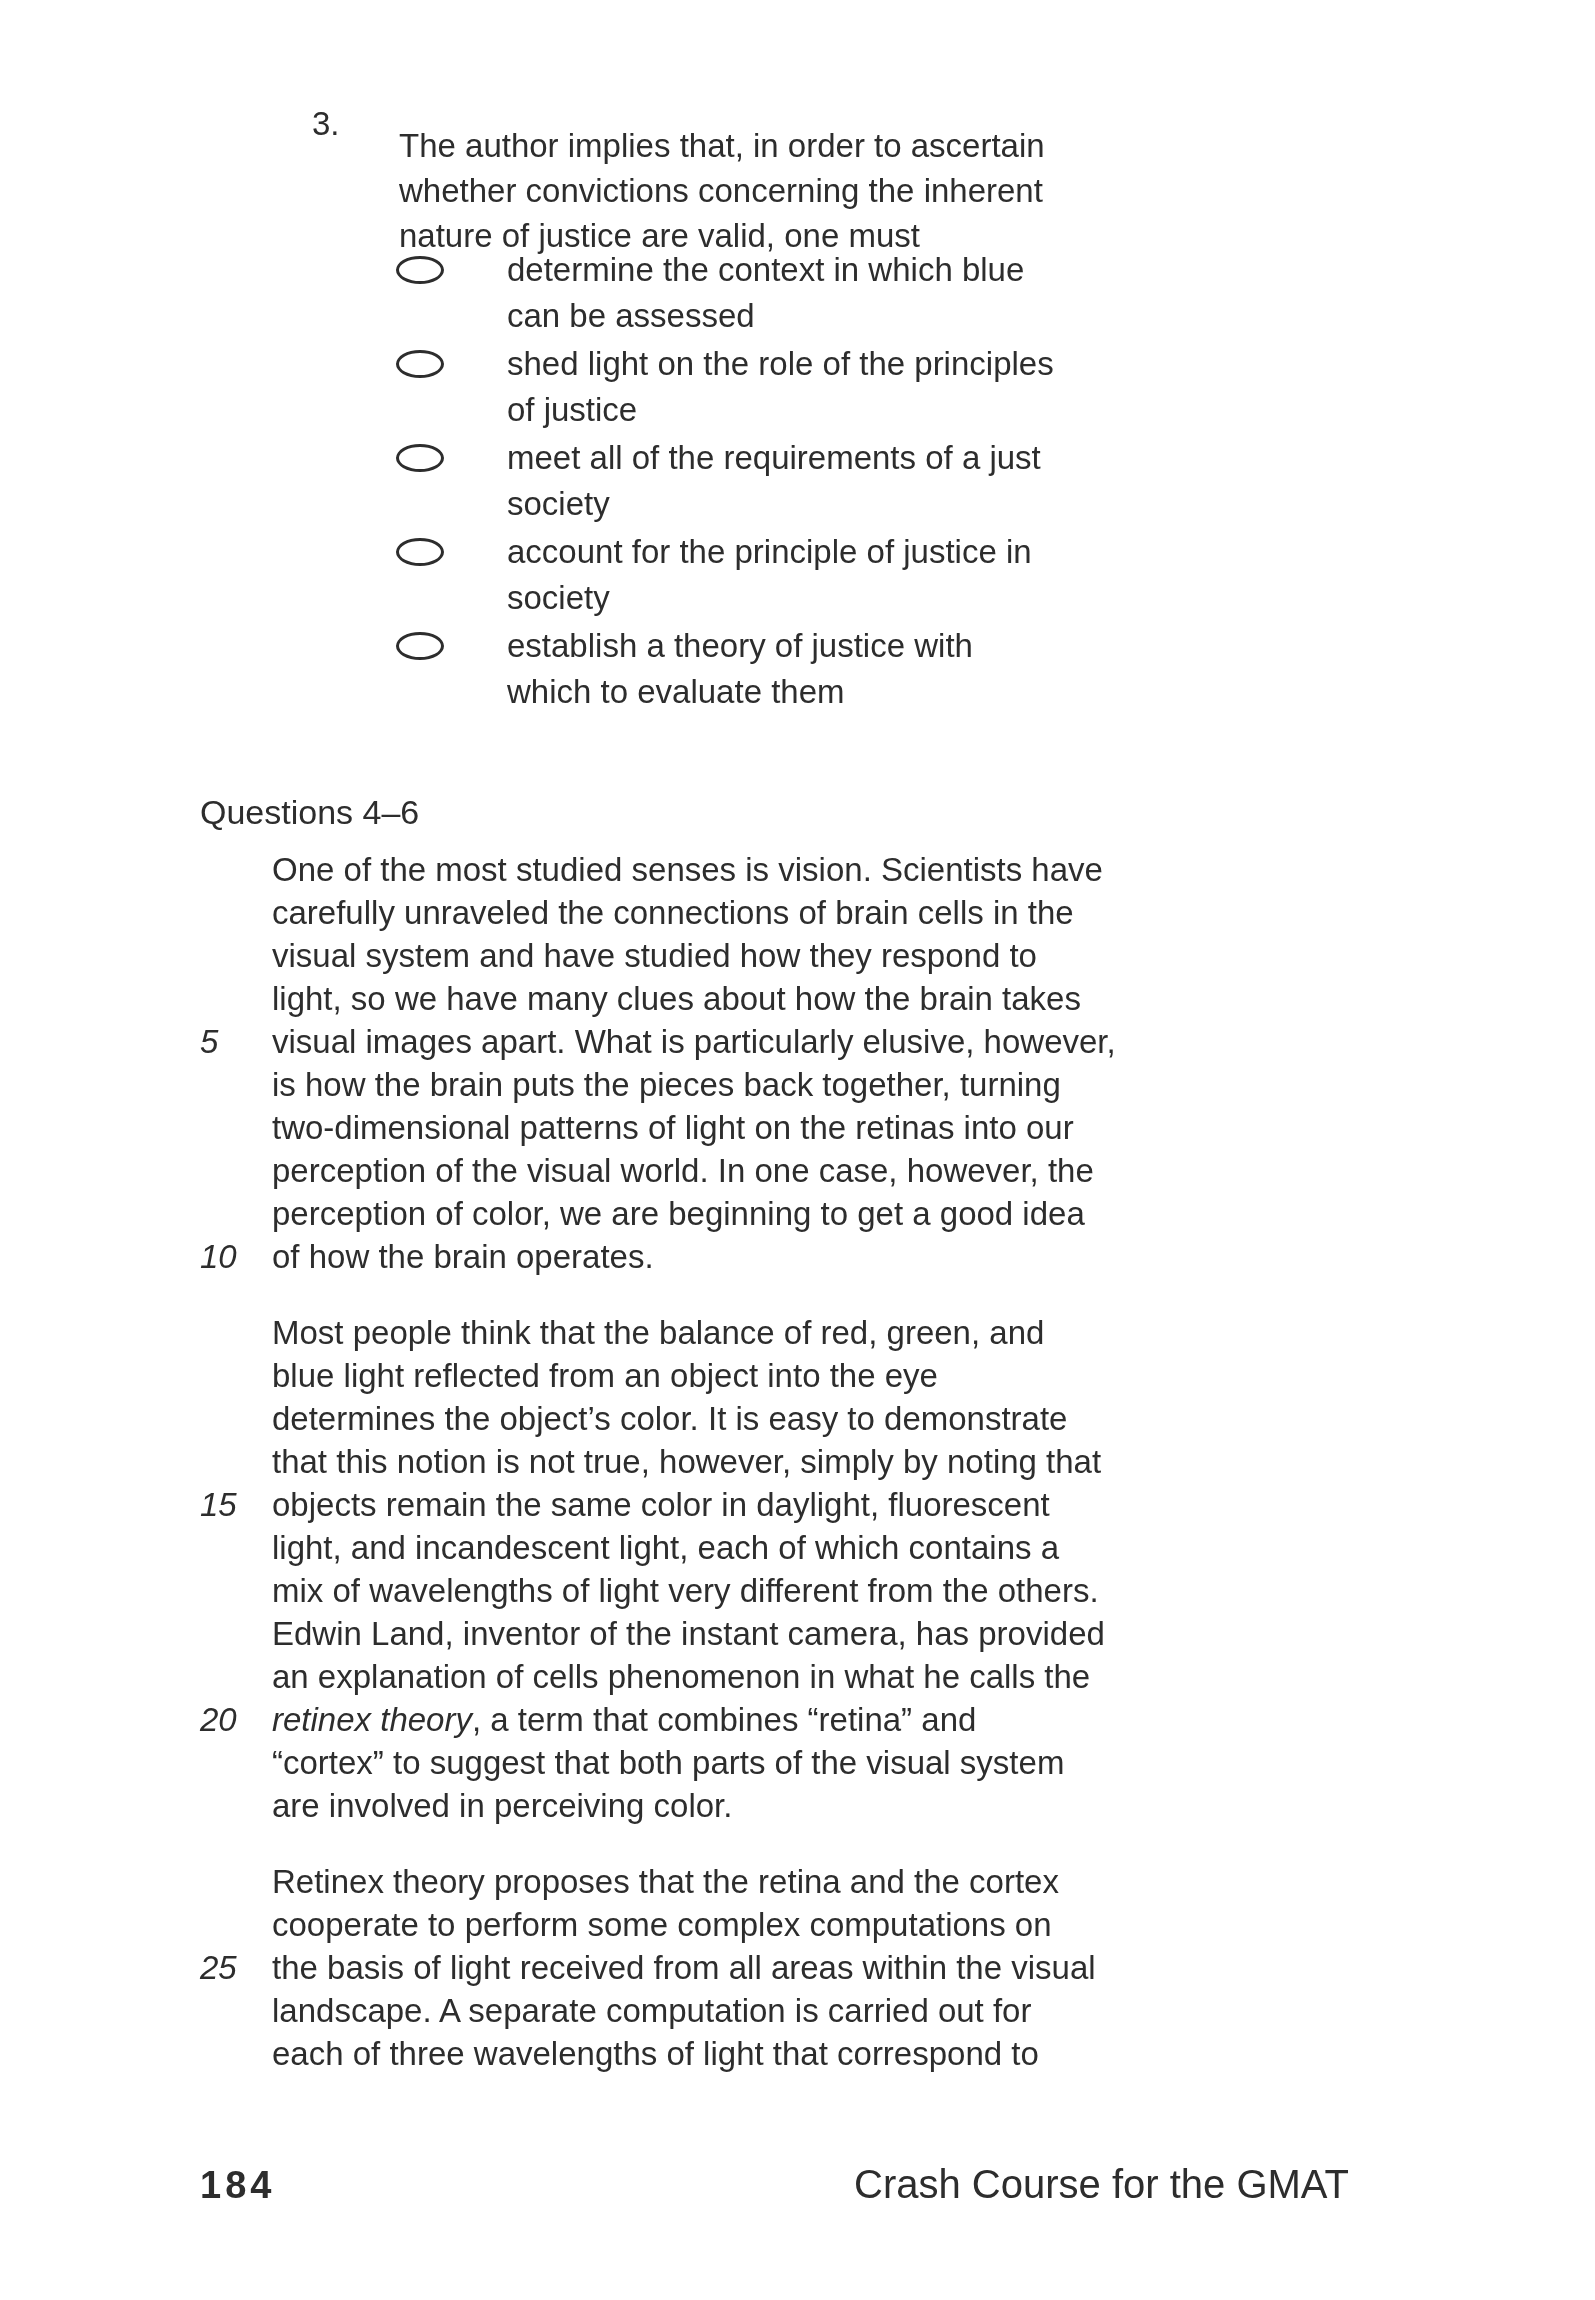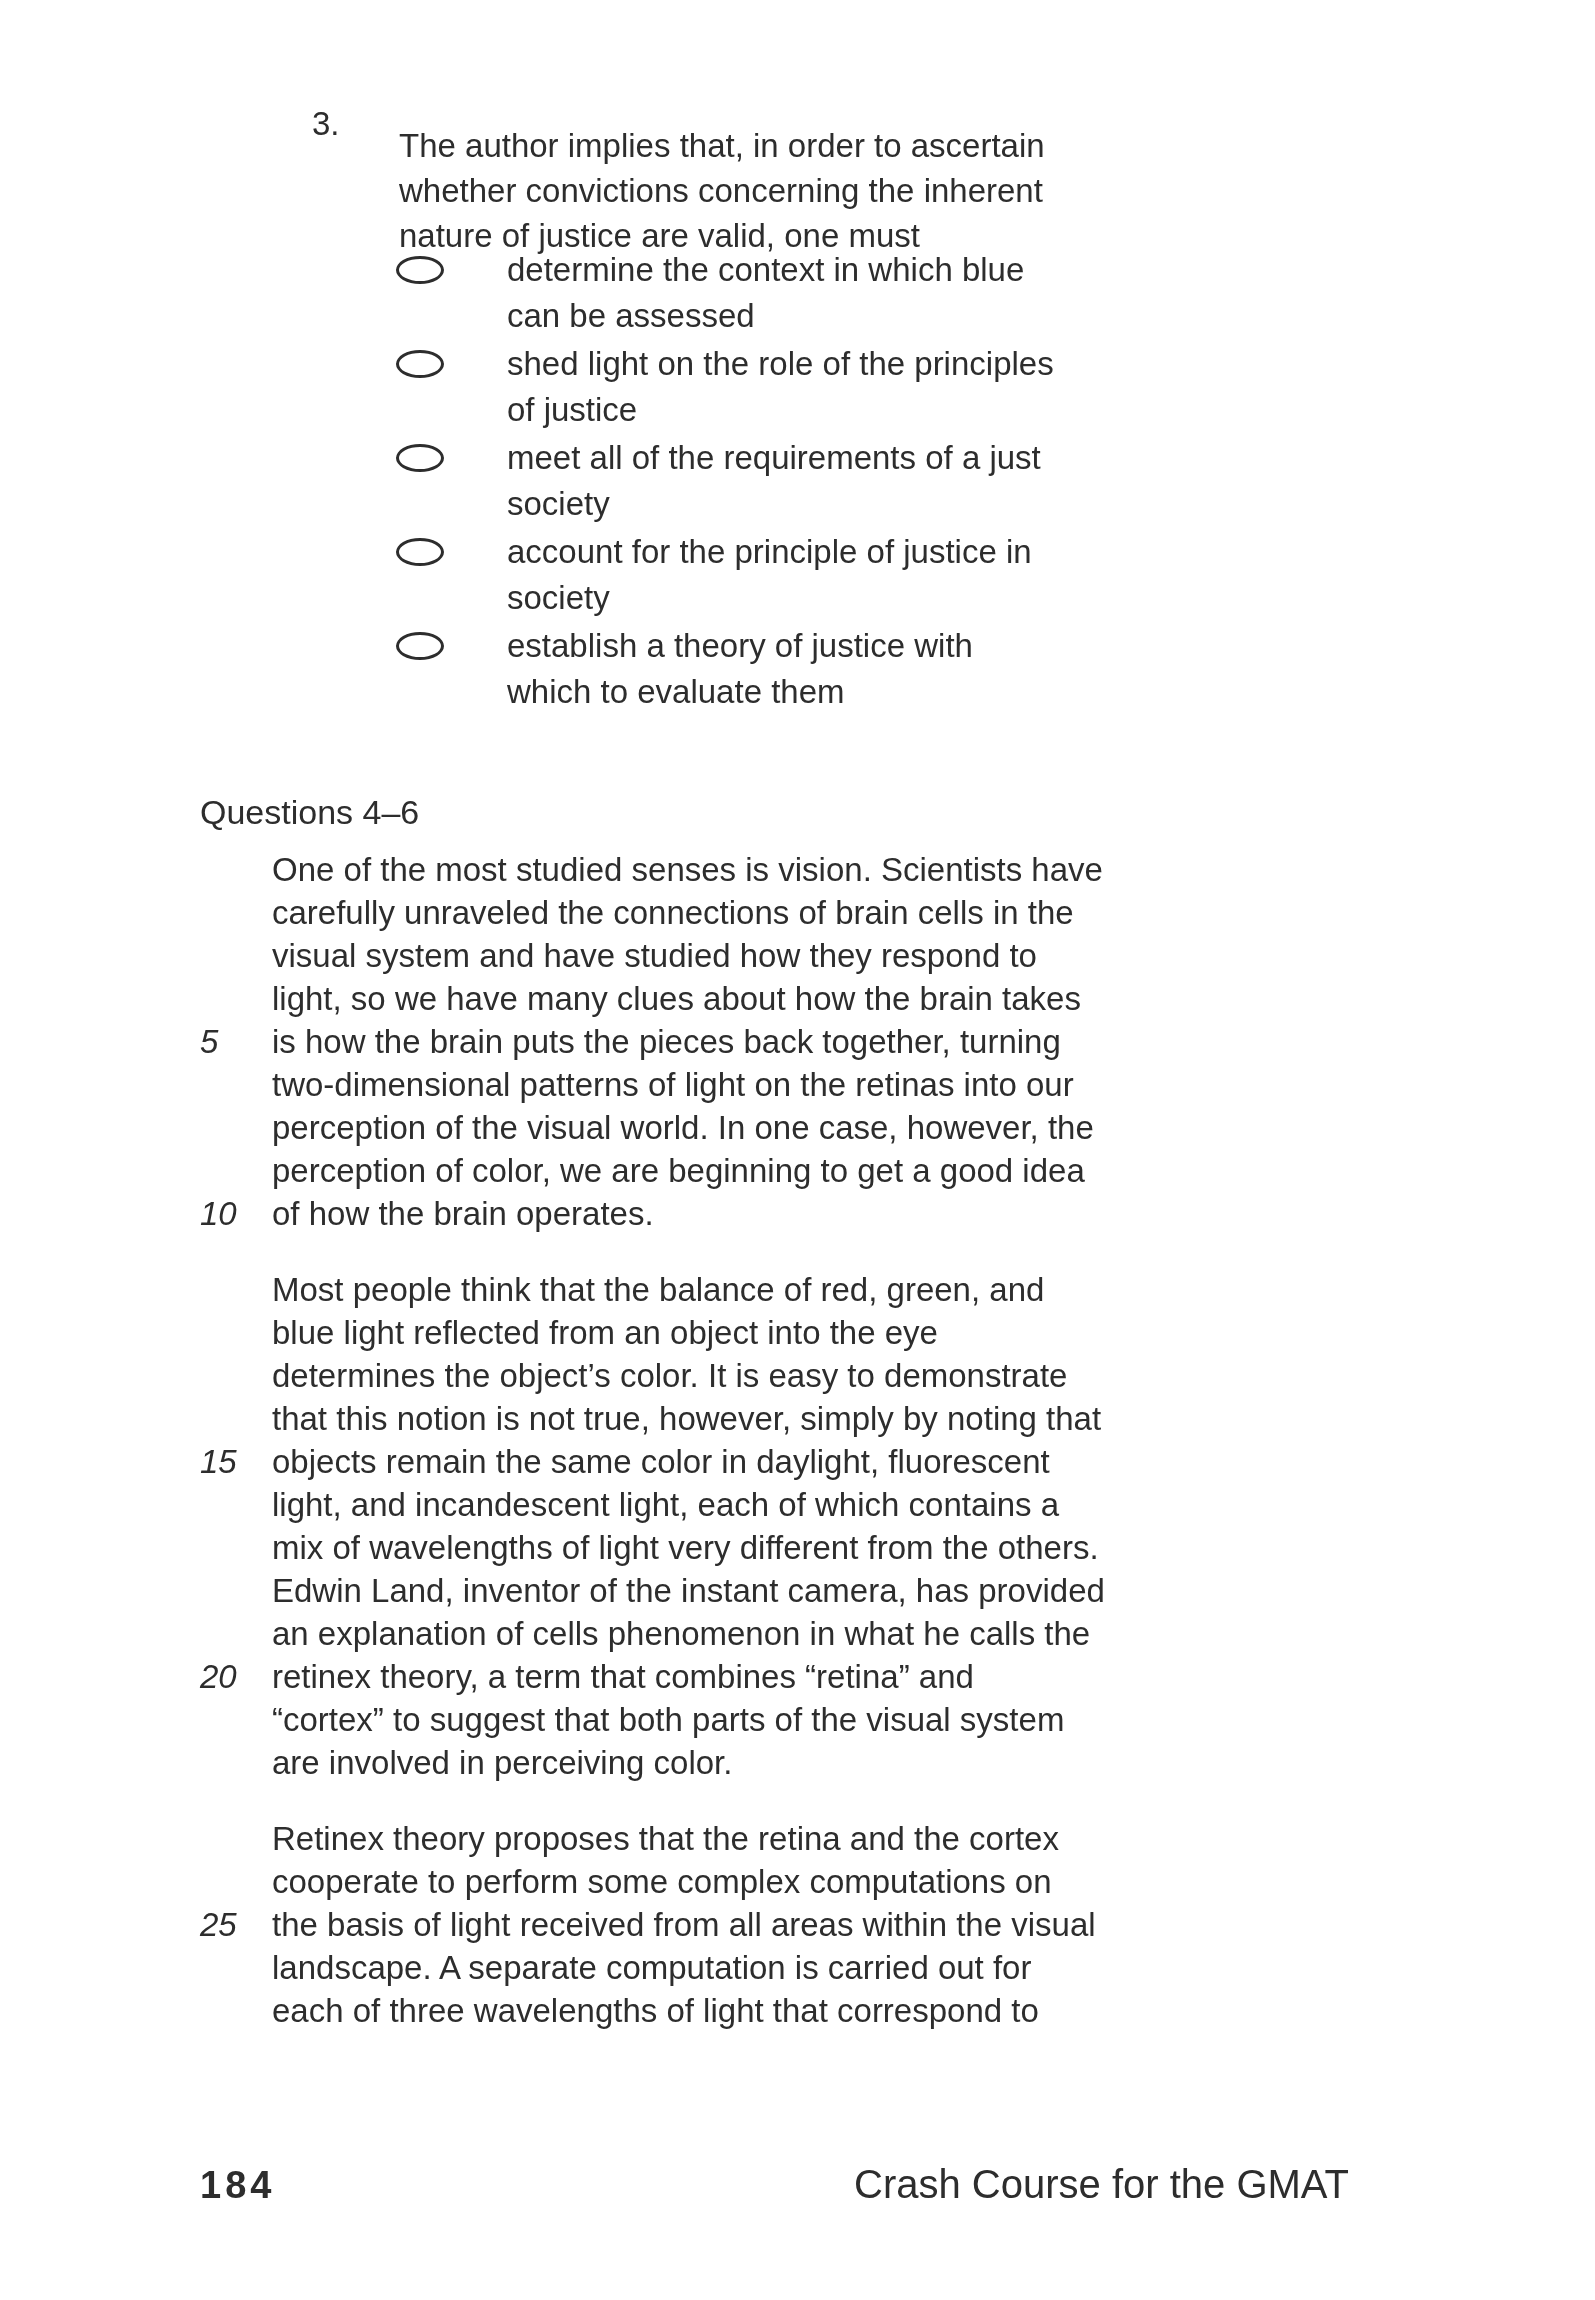--- a/index.html
+++ b/index.html
@@ -33,21 +33,21 @@
 
   
   #passage-header { left: 200px; top: 768px; font-size: 34px; line-height: 44px; margin-top: 22px; }
 
   
   #passage { left: 0; top: 848px; width: 1490px; font-size: 33px; }
   .para { margin-bottom: 33px; }
   .pline { position: relative; line-height: 43px; }
   .line-num { position: absolute; left: 200px; top: 0; font-style: italic; }
   .ltext { margin-left: 272px; }
-  .it { }
+  .it { font-style: italic; }
 
   
   #page-number {
     left: 200px; top: 2162px;
     font-size: 38px; font-weight: bold;
     letter-spacing: 4px; line-height: 46px;
   }
   #book-title {
     right: 247px; top: 2161px;
     font-size: 40px; line-height: 46px;
@@ -114,20 +114,21 @@
         <div class="ltext"><span>carefully unraveled the connections of brain cells in the</span></div>
       </div>
       <div class="pline">
         <div class="ltext"><span>visual system and have studied how they respond to</span></div>
       </div>
       <div class="pline">
         <div class="ltext"><span>light, so we have many clues about how the brain takes</span></div>
       </div>
       <div class="pline">
         <span class="line-num">5</span>
+        <div class="ltext"><span>visual images apart. What is particularly elusive, however,</span></div>
       </div>
       <div class="pline">
         <div class="ltext"><span>is how the brain puts the pieces back together, turning</span></div>
       </div>
       <div class="pline">
         <div class="ltext"><span>two-dimensional patterns of light on the retinas into our</span></div>
       </div>
       <div class="pline">
         <div class="ltext"><span>perception of the visual world. In one case, however, the</span></div>
       </div>

